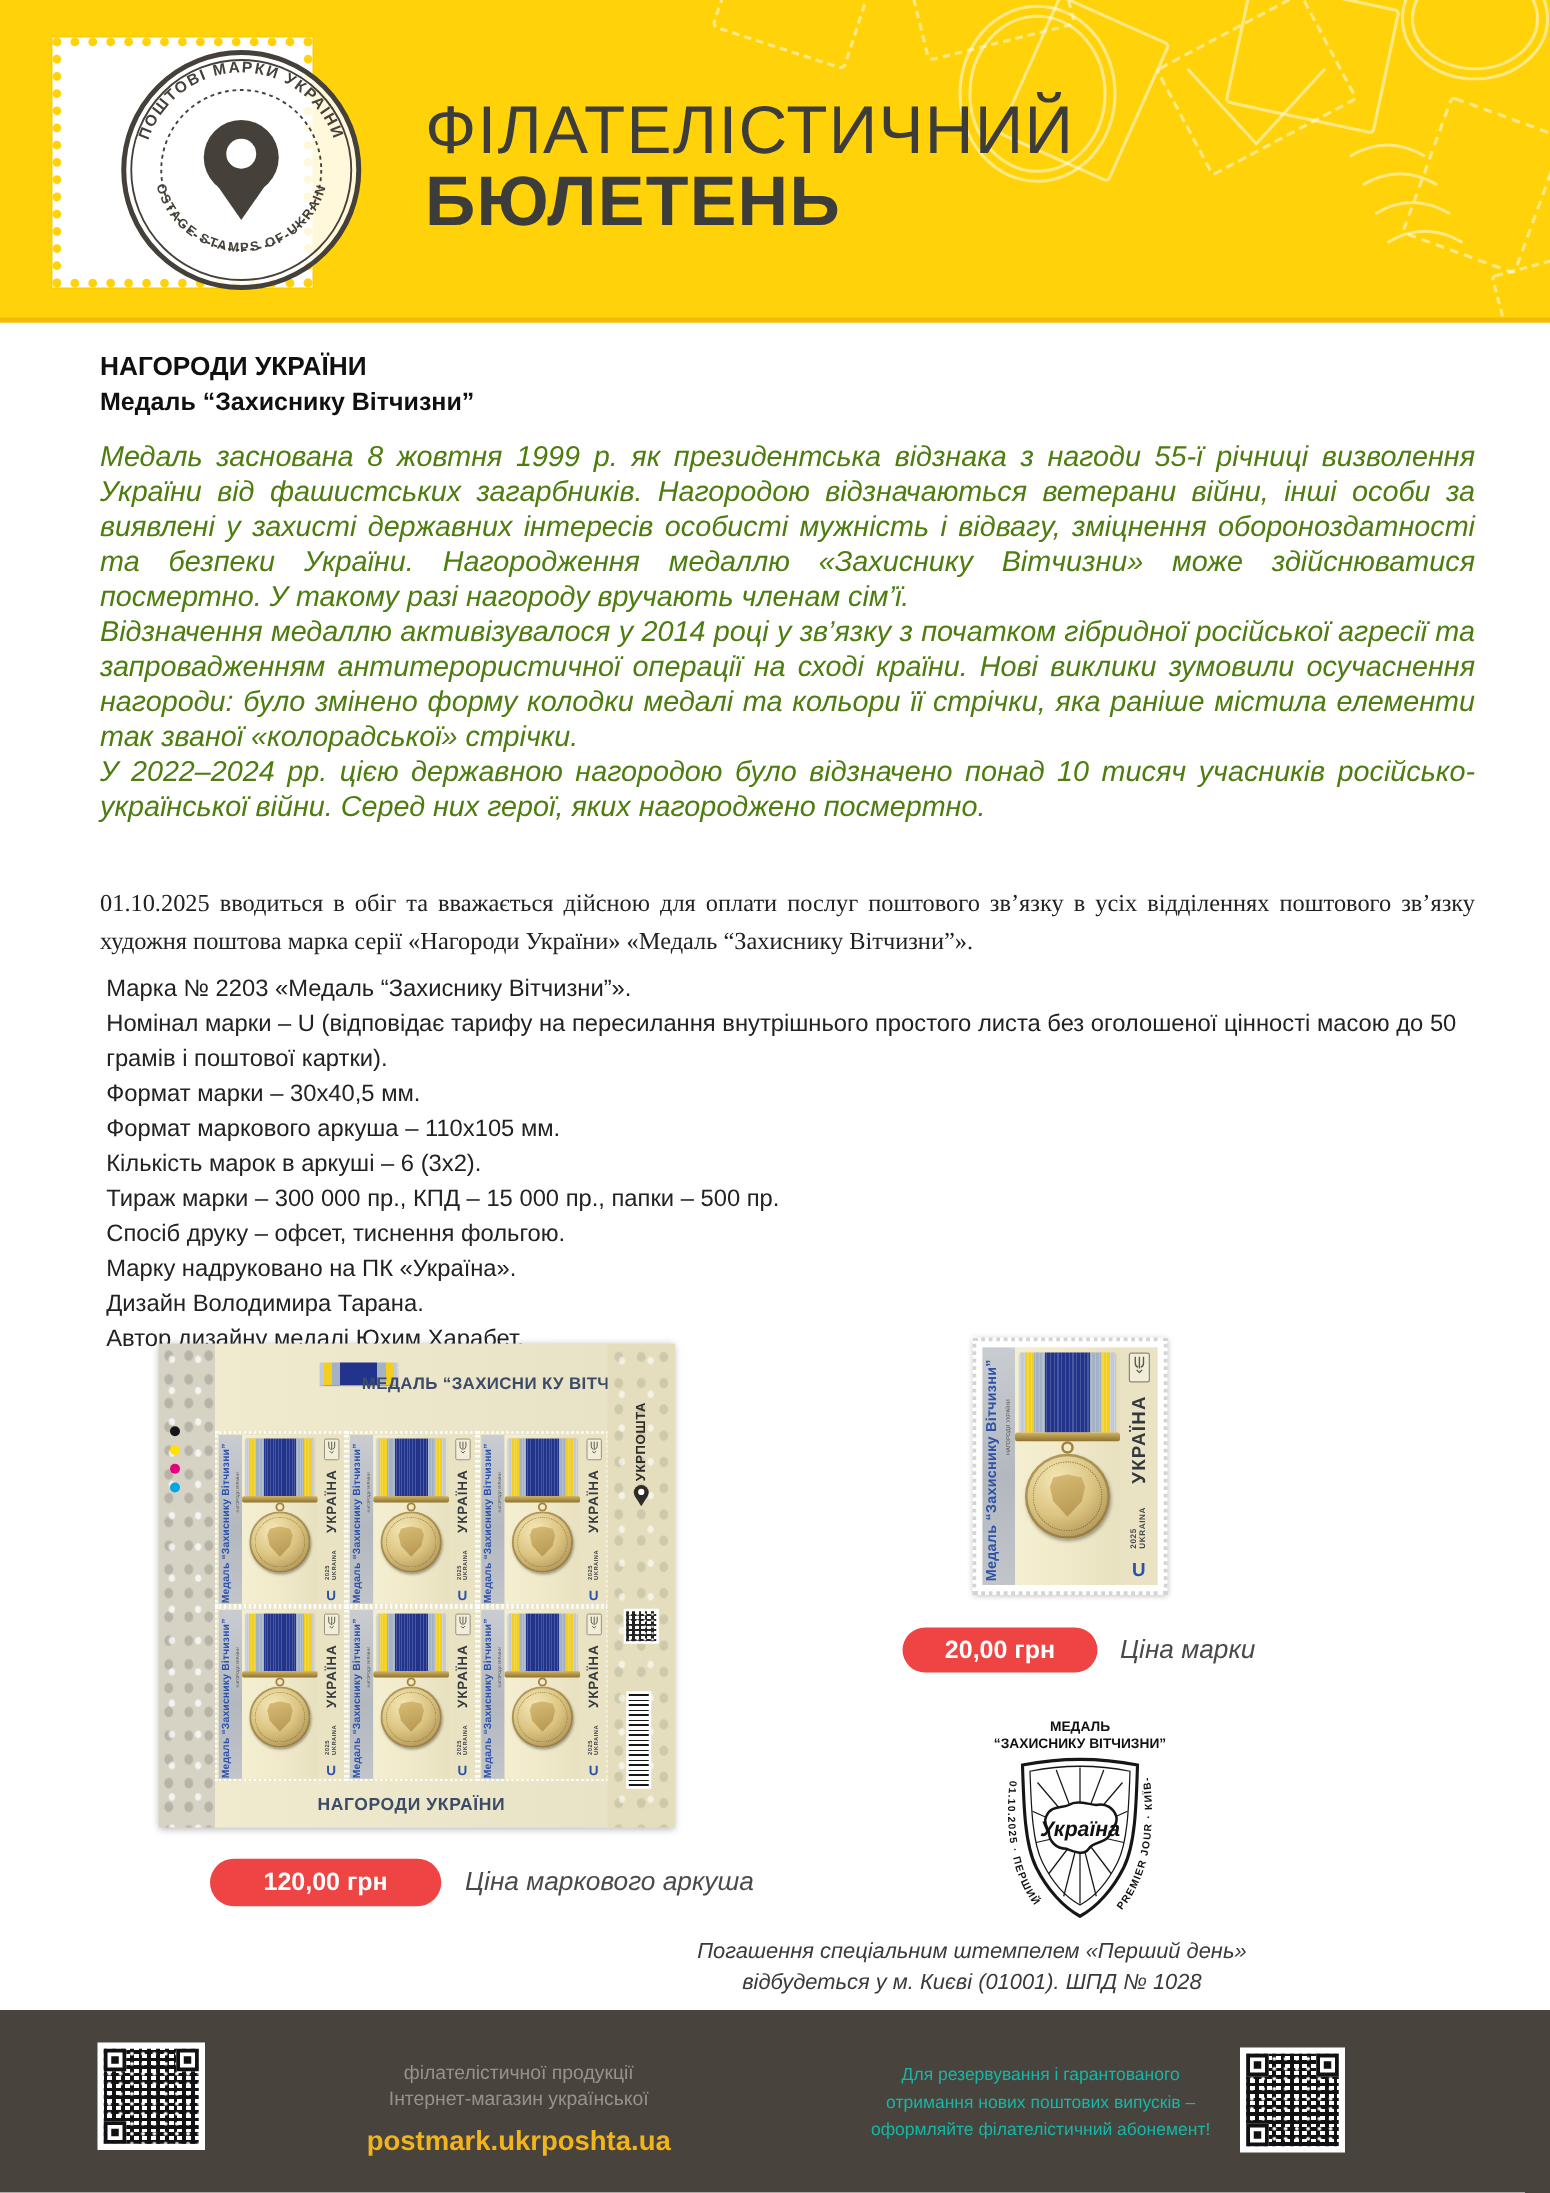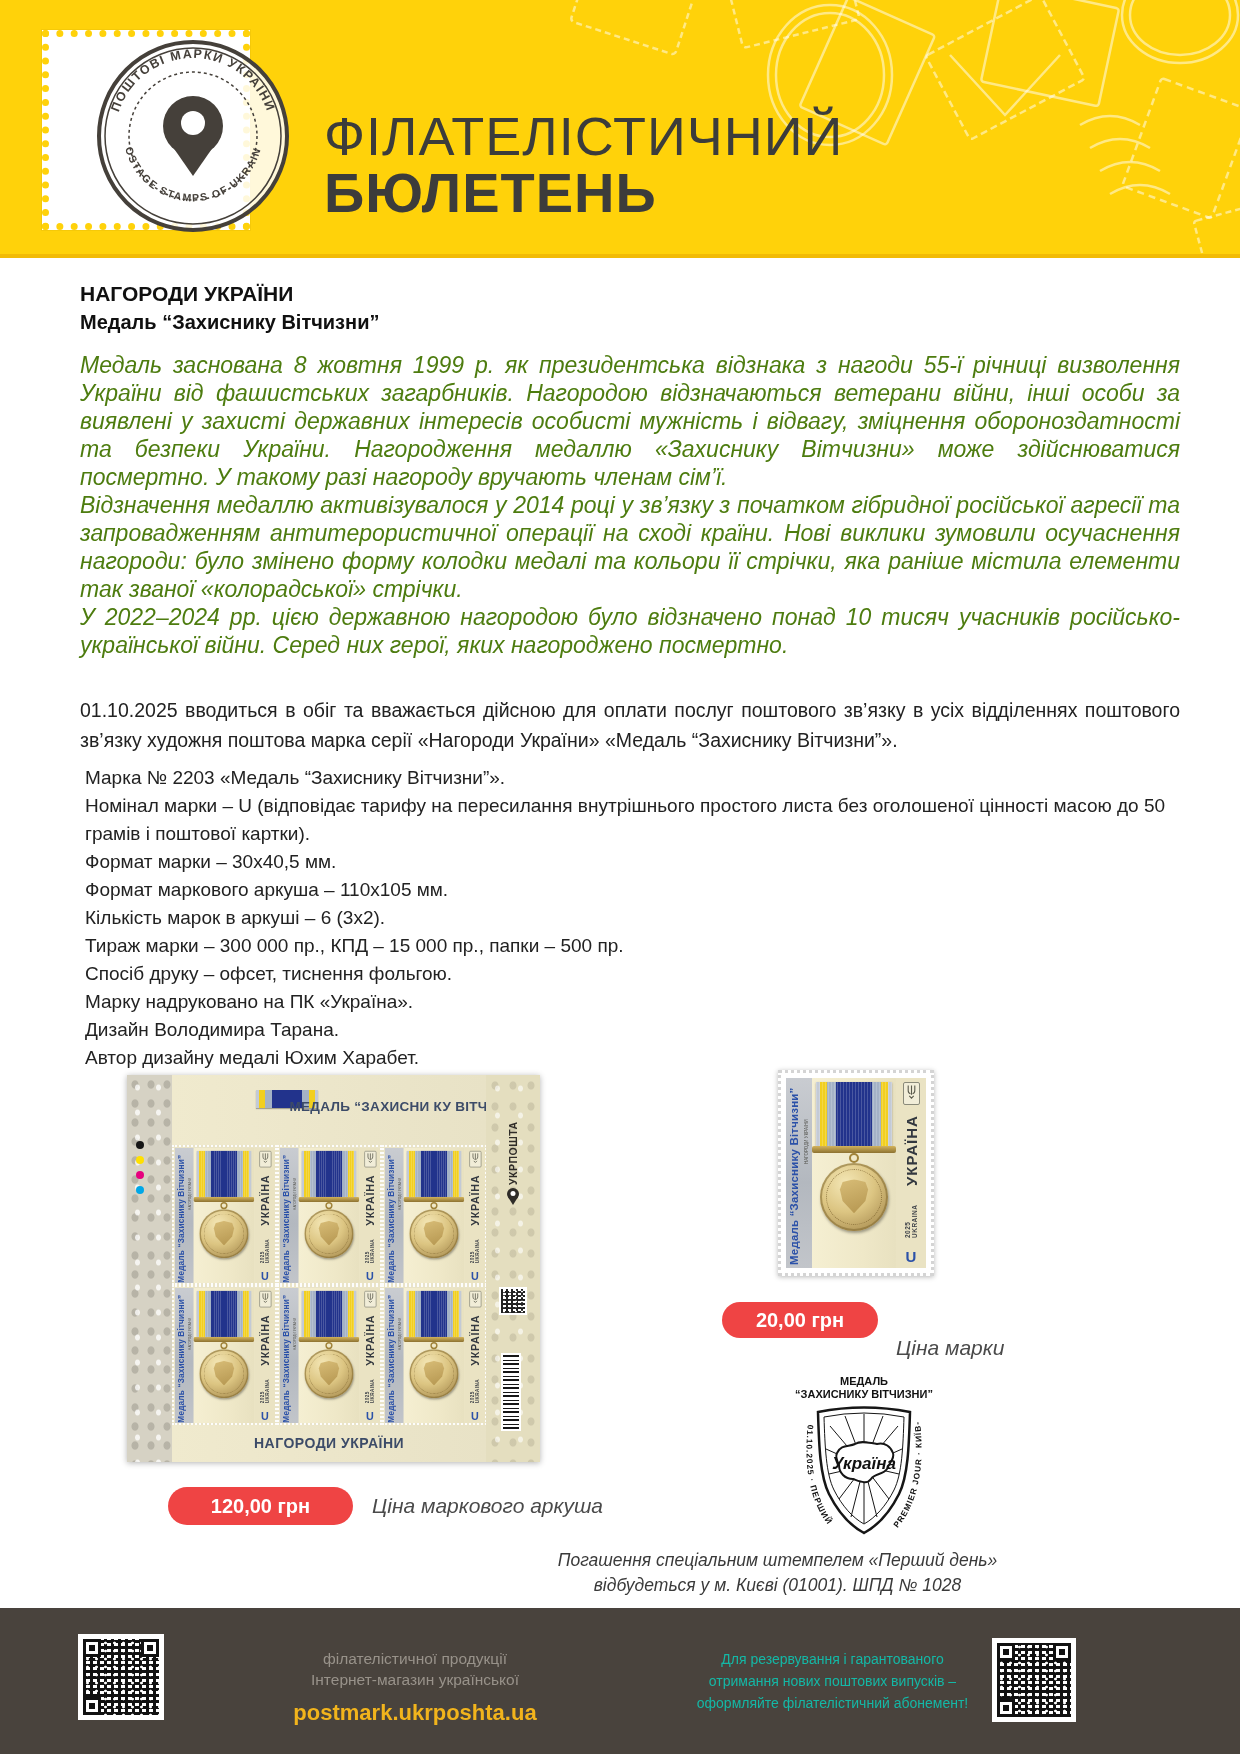--- a/index.html
+++ b/index.html
@@ -10,30 +10,30 @@
     font-family:"Liberation Sans", sans-serif; color:#1d1d1b;
   }
 
   
   .banner { position:absolute; left:0; top:0; width:1240px; height:258px;
     background:#FFD20A; border-bottom:4px solid #f2bb05; overflow:hidden; }
   .banner-doodles { position:absolute; right:0; top:0; }
   .logo-stamp { position:absolute; left:42px; top:30px; width:208px; height:200px;
     background:#fff; border:7px dotted #FFD20A; box-shadow:0 0 0 1px rgba(0,0,0,.04); }
   .logo-seal { position:absolute; left:95px; top:38px; width:196px; height:196px; }
-  .banner-titles { position:absolute; left:324px; top:76px; line-height:1.04;margin-top:32px; }
+  .banner-titles { position:absolute; left:340px; top:76px; line-height:1.04; }
   .banner-title1 { font-size:54px; font-weight:500; color:#3c3c3b; letter-spacing:1px; }
   .banner-title2 { font-size:56px; font-weight:800; color:#3c3c3b; letter-spacing:1px; }
 
   
   .content { position:absolute; left:80px; top:282px; width:1100px; }
   .h-cat   { font-size:21px; font-weight:700; color:#101010; margin-bottom:5px; }
   .h-title { font-size:20px; font-weight:700; color:#101010; margin-bottom:17px; }
   .lead p  { font-style:italic; font-size:23px; line-height:28px; text-align:justify; color:#4d7c0f; }
-  .intro   { margin-top:36px; font-size:19.5px; line-height:30px; text-align:justify; color:#222; }
+  .intro   { margin-top:50px; font-size:19.5px; line-height:30px; text-align:justify; color:#222;font-family:Liberation Serif, serif; }
   .details { margin-top:9px; padding-left:5px; }
   .details div { font-size:19px; line-height:28px; color:#222; }
 
   
   .stamp-body { position:relative; width:140px; height:190px; background:#f1ebcd; }
   .sb-left { position:absolute; left:0; top:0; bottom:0; width:26px;
     background:linear-gradient(180deg,#c9ccd1 0%,#b3b8bf 55%,#c2c5ca 100%); }
   .sb-title { position:absolute; left:2px; top:3px; bottom:3px; width:16px;
     writing-mode:vertical-rl; transform:rotate(180deg);
     font-size:11.5px; font-weight:700; color:#2b51a8; white-space:nowrap; overflow:hidden;
@@ -114,21 +114,21 @@
   .single-stamp { position:absolute; left:778px; top:1070px; padding:5px; background:#fff;
     border:3px dotted #d4d4d4; box-shadow:0 1px 5px rgba(0,0,0,.28); }
 
   
   .badge { position:absolute; background:#ef4444; color:#fff; font-weight:700;
     border-radius:20px; text-align:center; }
   .badge-sheet { left:168px; top:1487px; width:185px; height:38px; line-height:38px; font-size:20px; }
   .badge-stamp { left:722px; top:1302px; width:156px; height:36px; line-height:36px; font-size:20px; }
   .badge-caption { position:absolute; font-style:italic; color:#4a4a4a; font-size:21px; }
   .cap-sheet { left:372px; top:1487px; line-height:38px; }
-  .cap-stamp { left:896px; top:1330px; line-height:36px; }
+  .cap-stamp { left:896px; top:1302px; line-height:36px; }
 
   
   .postmark { position:absolute; left:788px; top:1374px; }
   .pm-caption { position:absolute; left:555px; top:1548px; width:445px; text-align:center;
     font-style:italic; font-size:17.5px; line-height:25px; color:#3a3a3a; }
 
   
   .footer { position:absolute; left:0; top:1608px; width:1240px; height:146px; background:#49433D; }
   .qr-box { position:absolute; background:#fff; padding:5px; }
   .qr-left  { left:78px;  top:26px; width:86px; height:86px; }

